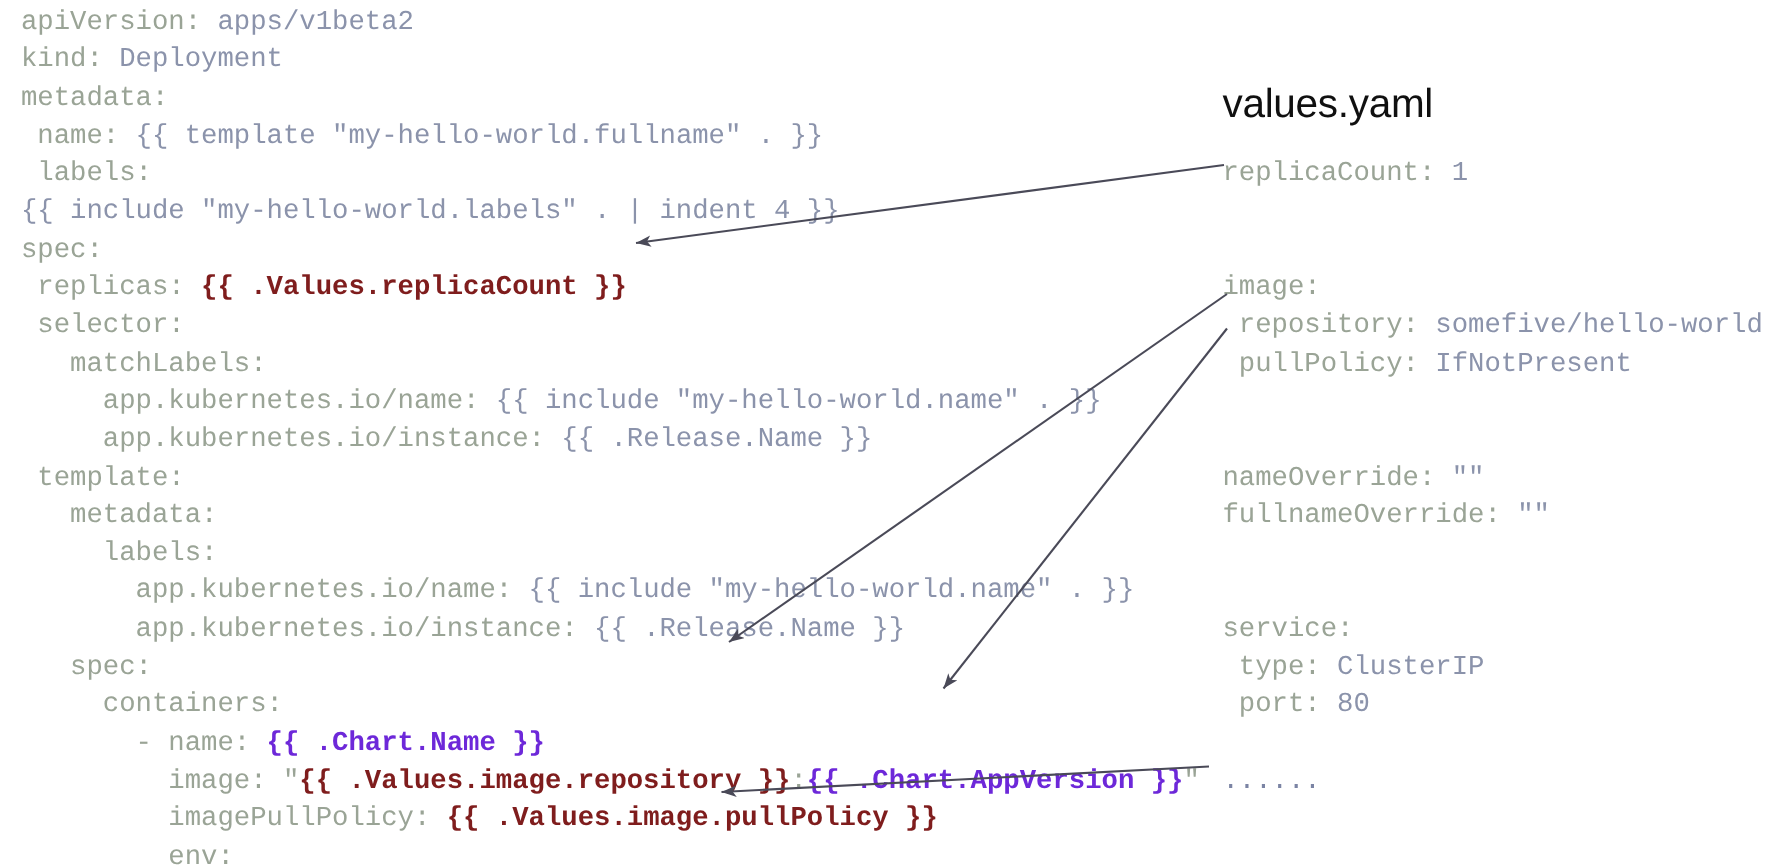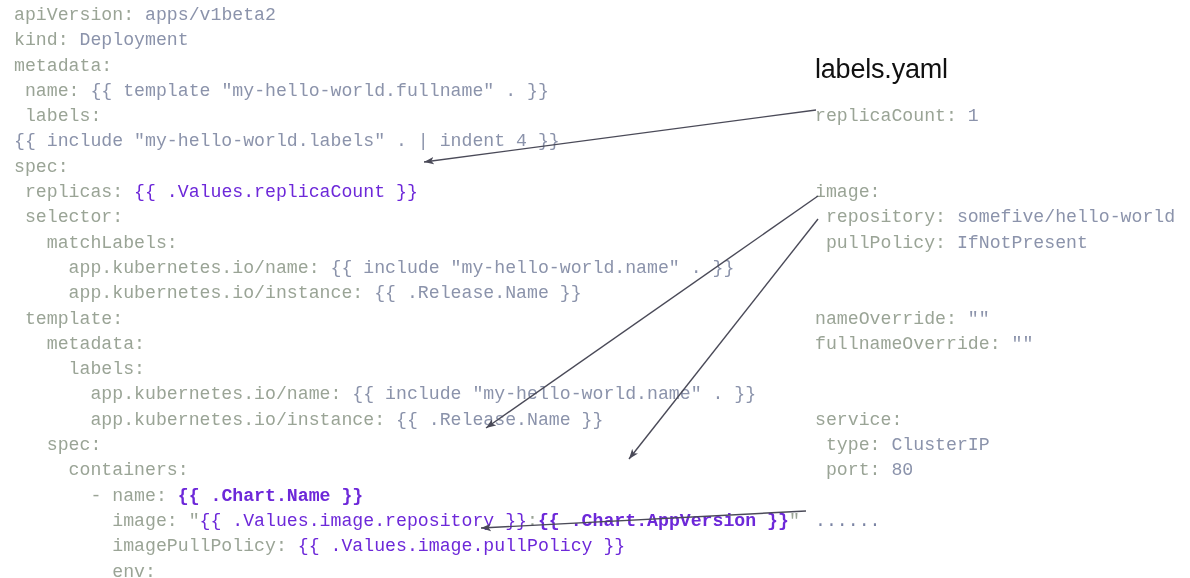--- a/index.html
+++ b/index.html
@@ -33,22 +33,22 @@
     height: 25.3px;
     white-space: pre;
   }
   .code-line.blank { color: transparent; }
 
   
   .k   { color: #9aa496; }             
   .v   { color: #8b93ab; }             
   .p   { color: #9aa496; }             
   .tpl-red {
-    color: #6d28d9;
-    font-weight: normal;
+    color: #7f1d1d;
+    font-weight: bold;
   }
   .tpl-purple {
     color: #6d28d9;
     font-weight: bold;
   }
   .dots { color: #7b84a4; }
 
   
   #values-title {
     position: absolute;
@@ -72,21 +72,21 @@
     pointer-events: none;
   }
 </style>
 </head>
 <body>
 
 <div id="canvas">
 
   <div id="deployment-col" class="code-col"><div class="code-line"><span class="k">apiVersion:</span><span class="v"> apps/v1beta2</span></div><div class="code-line"><span class="k">kind:</span><span class="v"> Deployment</span></div><div class="code-line"><span class="k">metadata:</span></div><div class="code-line"><span class="k"> name:</span><span class="v"> {{ template "my-hello-world.fullname" . }}</span></div><div class="code-line"><span class="k"> labels:</span></div><div class="code-line"><span class="v">{{ include "my-hello-world.labels" . | indent 4 }}</span></div><div class="code-line"><span class="k">spec:</span></div><div class="code-line"><span class="k"> replicas: </span><span class="tpl-red">{{ .Values.replicaCount }}</span></div><div class="code-line"><span class="k"> selector:</span></div><div class="code-line"><span class="k">   matchLabels:</span></div><div class="code-line"><span class="k">     app.kubernetes.io/name:</span><span class="v"> {{ include "my-hello-world.name" . }}</span></div><div class="code-line"><span class="k">     app.kubernetes.io/instance:</span><span class="v"> {{ .Release.Name }}</span></div><div class="code-line"><span class="k"> template:</span></div><div class="code-line"><span class="k">   metadata:</span></div><div class="code-line"><span class="k">     labels:</span></div><div class="code-line"><span class="k">       app.kubernetes.io/name:</span><span class="v"> {{ include "my-hello-world.name" . }}</span></div><div class="code-line"><span class="k">       app.kubernetes.io/instance:</span><span class="v"> {{ .Release.Name }}</span></div><div class="code-line"><span class="k">   spec:</span></div><div class="code-line"><span class="k">     containers:</span></div><div class="code-line"><span class="k">       - name: </span><span class="tpl-purple">{{ .Chart.Name }}</span></div><div class="code-line"><span class="k">         image: "</span><span class="tpl-red">{{ .Values.image.repository }}</span><span class="p">:</span><span class="tpl-purple">{{ .Chart.AppVersion }}</span><span class="p">"</span></div><div class="code-line"><span class="k">         imagePullPolicy: </span><span class="tpl-red">{{ .Values.image.pullPolicy }}</span></div><div class="code-line"><span class="k">         env:</span></div></div>
 
-  <div id="values-title">labels.yaml</div>
+  <div id="values-title">values.yaml</div>
 
   <div id="values-col" class="code-col"><div class="code-line blank">&nbsp;</div><div class="code-line blank">&nbsp;</div><div class="code-line blank">&nbsp;</div><div class="code-line blank">&nbsp;</div><div class="code-line"><span class="k">replicaCount:</span><span class="v"> 1</span></div><div class="code-line blank">&nbsp;</div><div class="code-line blank">&nbsp;</div><div class="code-line"><span class="k">image:</span></div><div class="code-line"><span class="k"> repository:</span><span class="v"> somefive/hello-world</span></div><div class="code-line"><span class="k"> pullPolicy:</span><span class="v"> IfNotPresent</span></div><div class="code-line blank">&nbsp;</div><div class="code-line blank">&nbsp;</div><div class="code-line"><span class="k">nameOverride:</span><span class="v"> ""</span></div><div class="code-line"><span class="k">fullnameOverride:</span><span class="v"> ""</span></div><div class="code-line blank">&nbsp;</div><div class="code-line blank">&nbsp;</div><div class="code-line"><span class="k">service:</span></div><div class="code-line"><span class="k"> type:</span><span class="v"> ClusterIP</span></div><div class="code-line"><span class="k"> port:</span><span class="v"> 80</span></div><div class="code-line blank">&nbsp;</div><div class="code-line"><span class="dots">......</span></div><div class="code-line blank">&nbsp;</div><div class="code-line blank">&nbsp;</div></div>
 
   <svg id="arrow-layer" viewBox="0 0 1190 578" width="1190" height="578" xmlns="http://www.w3.org/2000/svg">
     <defs>
       <marker id="ahead" markerWidth="11" markerHeight="8" refX="10" refY="4" orient="auto" markerUnits="userSpaceOnUse">
         <path d="M10,4 L0,0.2 L2.6,4 L0,7.8 Z" fill="#4a4a58"></path>
       </marker>
     </defs>
     <g id="arrow-group">

